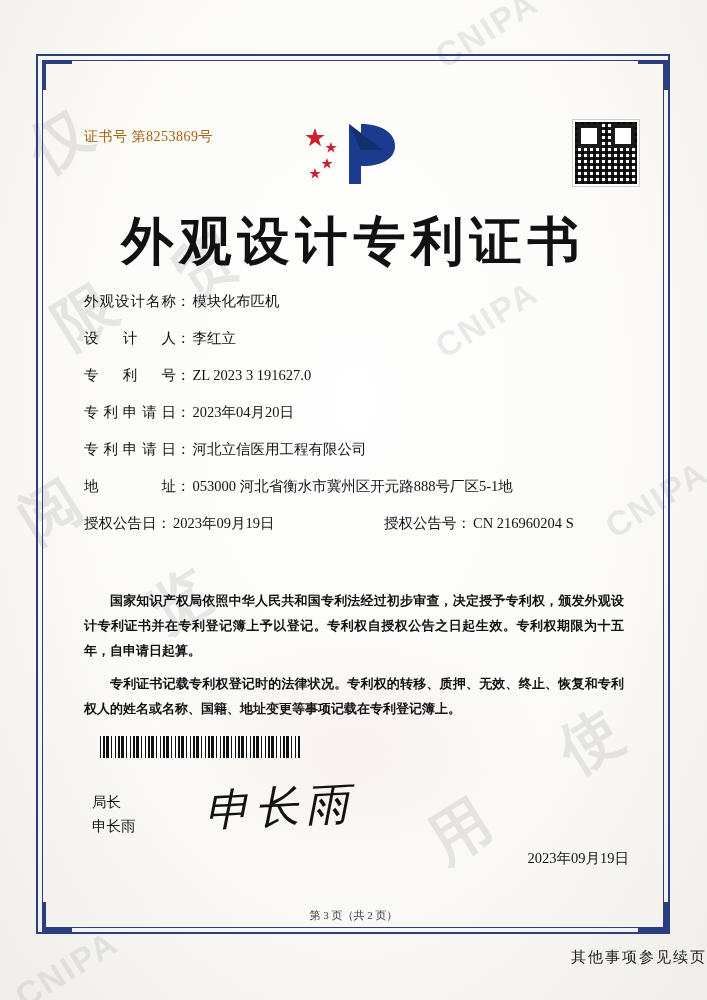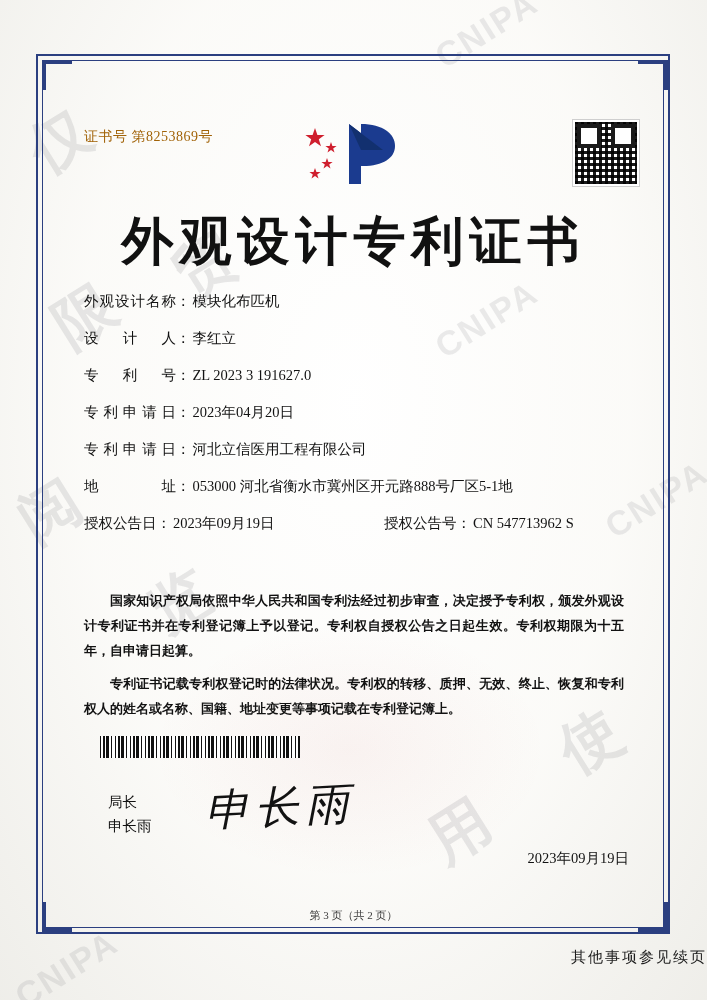--- a/index.html
+++ b/index.html
@@ -195,21 +195,20 @@
         #111 6px 9px, #fff 9px 11px, #111 11px 12px, #fff 12px 15px);
   }
 
   .signature-block {
     position: absolute;
     left: 92px;
     top: 790px;
     font-size: 14.5px;
     line-height: 24px;
     color: #121212;
-    margin-left: 16px;
   }
 
   .signature-script {
     position: absolute;
     left: 205px;
     top: 778px;
     font-size: 44px;
     color: #121212;
     font-family: "Liberation Serif", serif;
     font-style: italic;
@@ -324,21 +323,21 @@
     </div>
     <div class="field-row">
       <span class="field-label label-spread">专利申请日</span><span>：</span><span class="field-value">河北立信医用工程有限公司</span>
     </div>
     <div class="field-row">
       <span class="field-label label-spread">地址</span><span>：</span><span class="field-value">053000 河北省衡水市冀州区开元路888号厂区5-1地</span>
     </div>
     <div class="field-row">
       <span class="field-label">授权公告日</span><span>：</span><span class="field-value">2023年09月19日</span>
       <span class="row-inline-second">
-        <span class="field-label">授权公告号</span><span>：</span><span class="field-value">CN 547713962 S</span>
+        <span class="field-label">授权公告号</span><span>：</span><span class="field-value">CN 216960204 S</span>
       </span>
     </div>
   </div>
 
   <div class="paragraphs">
     <p>国家知识产权局依照中华人民共和国专利法经过初步审查，决定授予专利权，颁发外观设计专利证书并在专利登记簿上予以登记。专利权自授权公告之日起生效。专利权期限为十五年，自申请日起算。</p>
     <p>专利证书记载专利权登记时的法律状况。专利权的转移、质押、无效、终止、恢复和专利权人的姓名或名称、国籍、地址变更等事项记载在专利登记簿上。</p>
   </div>
 
   <div class="barcode"></div>

